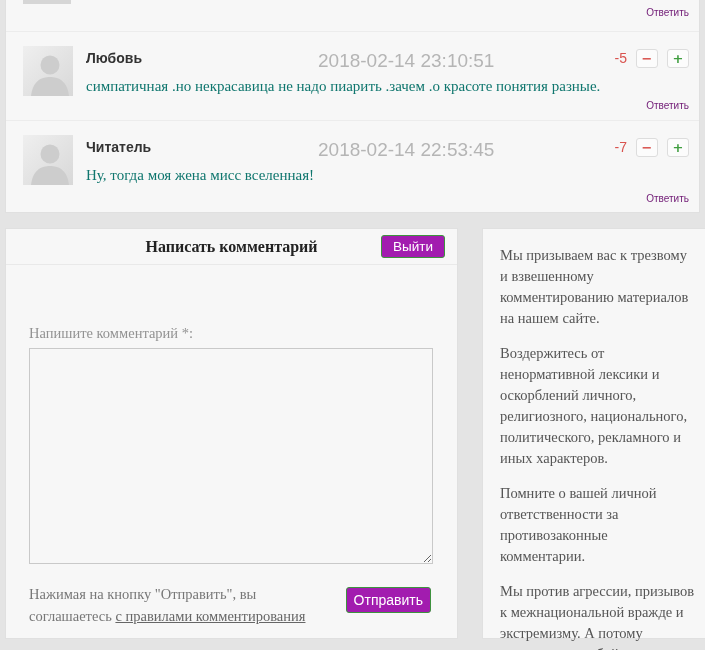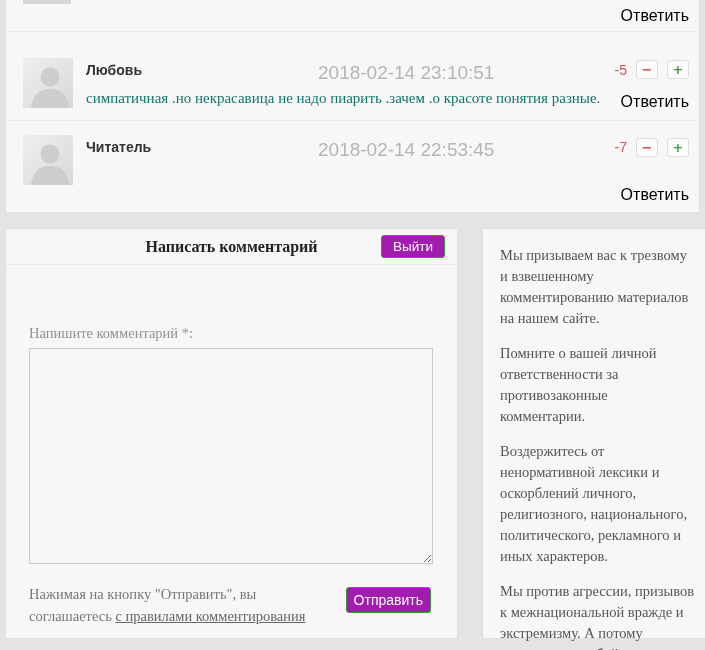--- a/index.html
+++ b/index.html
@@ -15,27 +15,27 @@
     background: #f7f7f7;
     border: 1px solid #e0e0e0;
     box-sizing: border-box;
   }
 
   
   .comments-panel { left: 5px; top: 0; width: 695px; height: 213px; border-top: none; }
   .partial-row { position: relative; height: 31px; border-bottom: 1px solid #ececec; }
   .avatar-sliver { position: absolute; left: 17px; top: 0; width: 48px; height: 4px; background: #d6d6d6; }
   .reply-link {
-    color: #000000; font-family: "Liberation Sans", "DejaVu Sans", sans-serif;
-    font-size: 16px; text-decoration: none; cursor: pointer;
+    color: #701a75; font-family: "Liberation Sans", "DejaVu Sans", sans-serif;
+    font-size: 10px; text-decoration: none; cursor: pointer;
   }
   .partial-row .reply-link { position: absolute; right: 10px; top: 7px; }
 
   .comment { position: relative; box-sizing: border-box; padding: 14px 10px 0 17px; display: flex; }
-  .comment.first { height: 89px; border-bottom: 1px solid #ececec; align-items: center; }
+  .comment.first { height: 89px; border-bottom: 1px solid #ececec; }
   .comment.second { height: 92px; }
   .avatar {
     flex: 0 0 50px; width: 50px; height: 50px;
     background: linear-gradient(135deg, #efefef 0%, #d8d8d8 100%);
     overflow: hidden;
   }
   .comment-main { flex: 1; margin-left: 13px; position: relative; }
   .comment-head { position: relative; height: 20px; margin-top: 2px; display: flex; align-items: center; }
   .author {
     font-family: "Liberation Sans", "DejaVu Sans", sans-serif;
@@ -135,20 +135,21 @@
     <div class="comment-main">
       <div class="comment-head">
         <span class="author">Читатель</span>
         <span class="timestamp">2018-02-14 22:53:45</span>
         <span class="votes">
           <span class="rating">-7</span>
           <span class="vote-btn down">−</span>
           <span class="vote-btn up">+</span>
         </span>
       </div>
+      <div class="comment-text">Ну, тогда моя жена мисс вселенная!</div>
     </div>
     <a class="reply-link">Ответить</a>
   </div>
 
 </div>
 
 <div class="panel form-panel">
   <div class="form-header">
     <div class="form-title">Написать комментарий</div>
     <button class="green-btn logout-btn">Выйти</button>
@@ -156,16 +157,16 @@
   <div class="form-body">
     <div class="comment-label">Напишите комментарий *:</div>
     <textarea class="comment-textarea" style=""></textarea>
     <div class="consent"><span>Нажимая на кнопку "Отправить", вы соглашаетесь </span><a class="consent-link">с правилами комментирования</a></div>
     <button class="green-btn submit-btn">Отправить</button>
   </div>
 </div>
 
 <div class="panel rules-panel">
   <p>Мы призываем вас к трезвому и взвешенному комментированию материалов на нашем сайте.</p>
+  <p>Воздержитесь от ненормативной лексики и оскорблений личного, религиозного, национального, политического, рекламного и иных характеров.</p>
   <p>Помните о вашей личной ответственности за противозаконные комментарии.</p>
-  <p>Воздержитесь от ненормативной лексики и оскорблений личного, религиозного, национального, политического, рекламного и иных характеров.</p>
   <p>Мы против агрессии, призывов к межнациональной вражде и экстремизму. А потому оставляем за собой право удалять комментарии без объяснения причин и в любой момент прекратить возможность комментирования материалов.</p>
 </div>
 
 </body></html>

